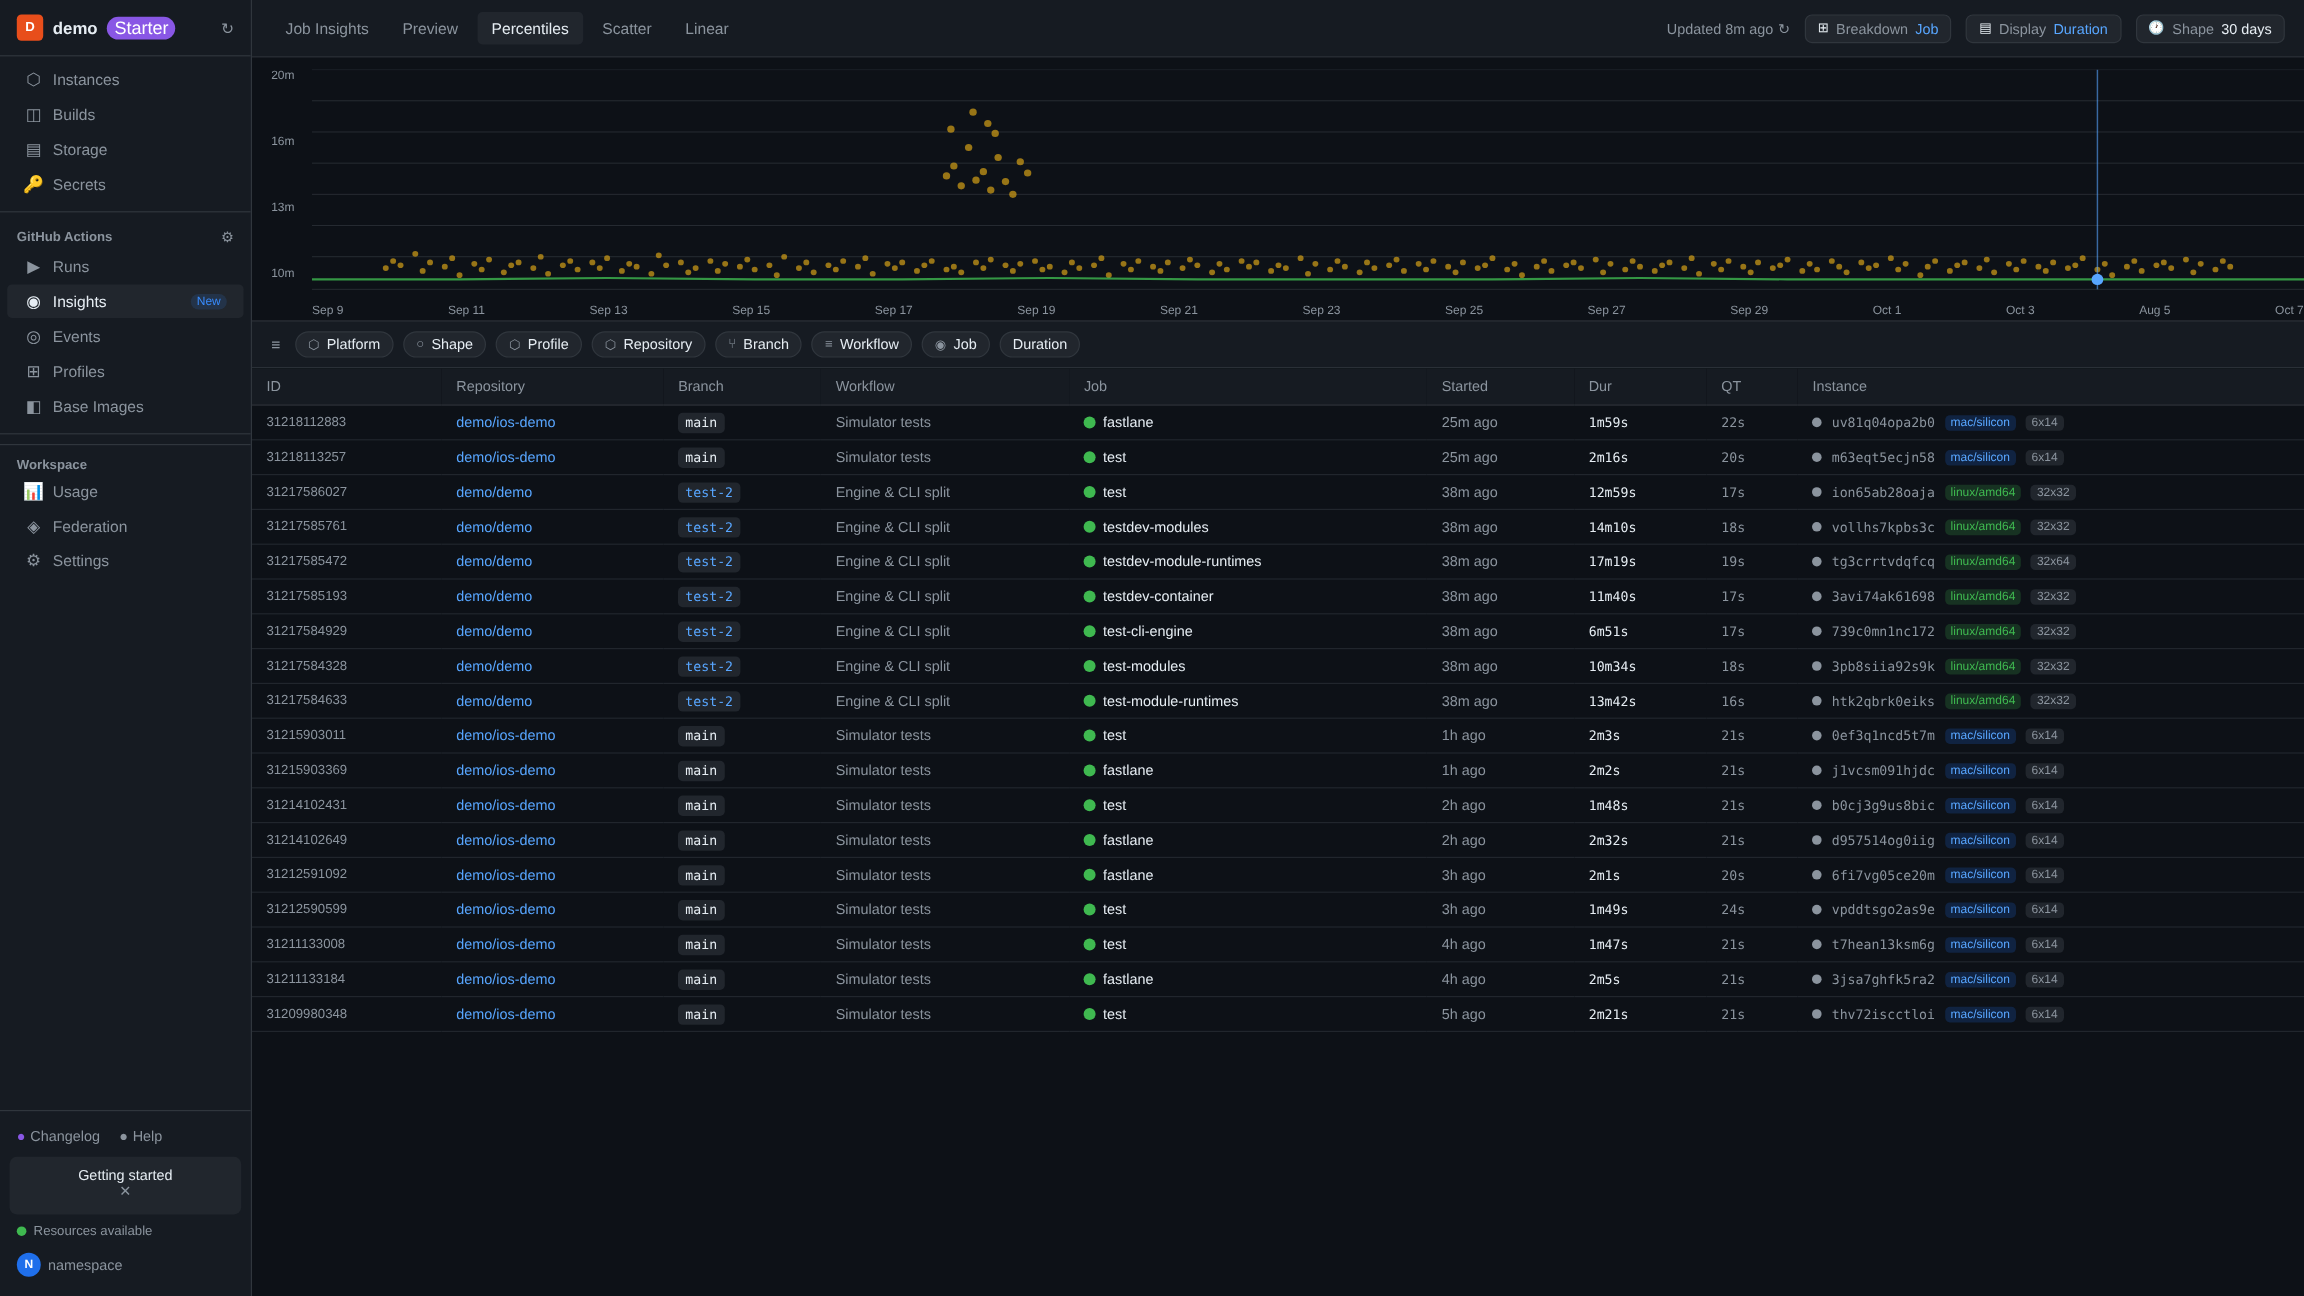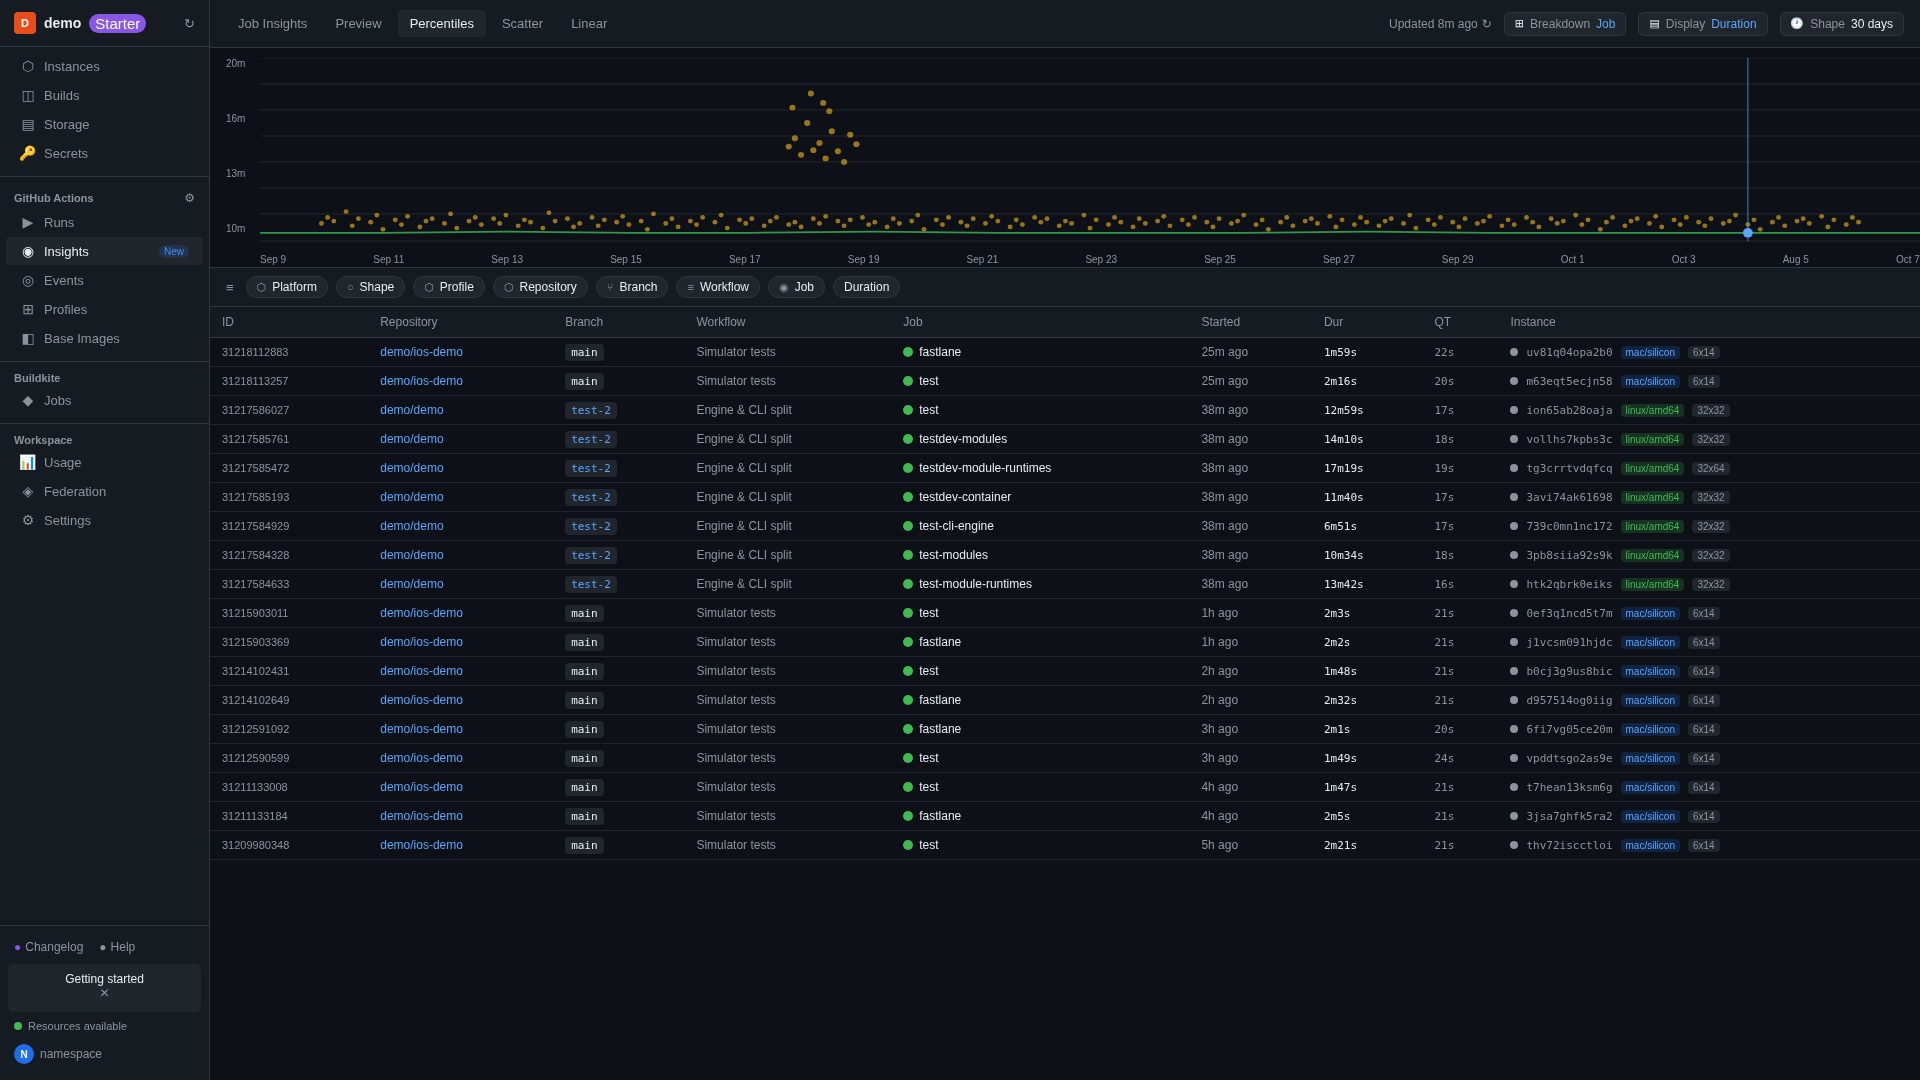--- a/index.html
+++ b/index.html
@@ -393,27 +393,20 @@
       <span>Profiles</span>
     </div>
     <div class="sidebar-item">
       <span class="icon">◧</span>
       <span>Base Images</span>
     </div>
   </div>
 
   <hr class="sidebar-divider">
 
-  <div class="sidebar-section">
-    <span class="sidebar-section-label">Buildkite</span>
-    <div class="sidebar-item">
-      <span class="icon">◆</span>
-      <span>Jobs</span>
-    </div>
-  </div>
 
   <hr class="sidebar-divider">
 
   <div class="sidebar-section">
     <span class="sidebar-section-label">Workspace</span>
     <div class="sidebar-item">
       <span class="icon">📊</span>
       <span>Usage</span>
     </div>
     <div class="sidebar-item">

